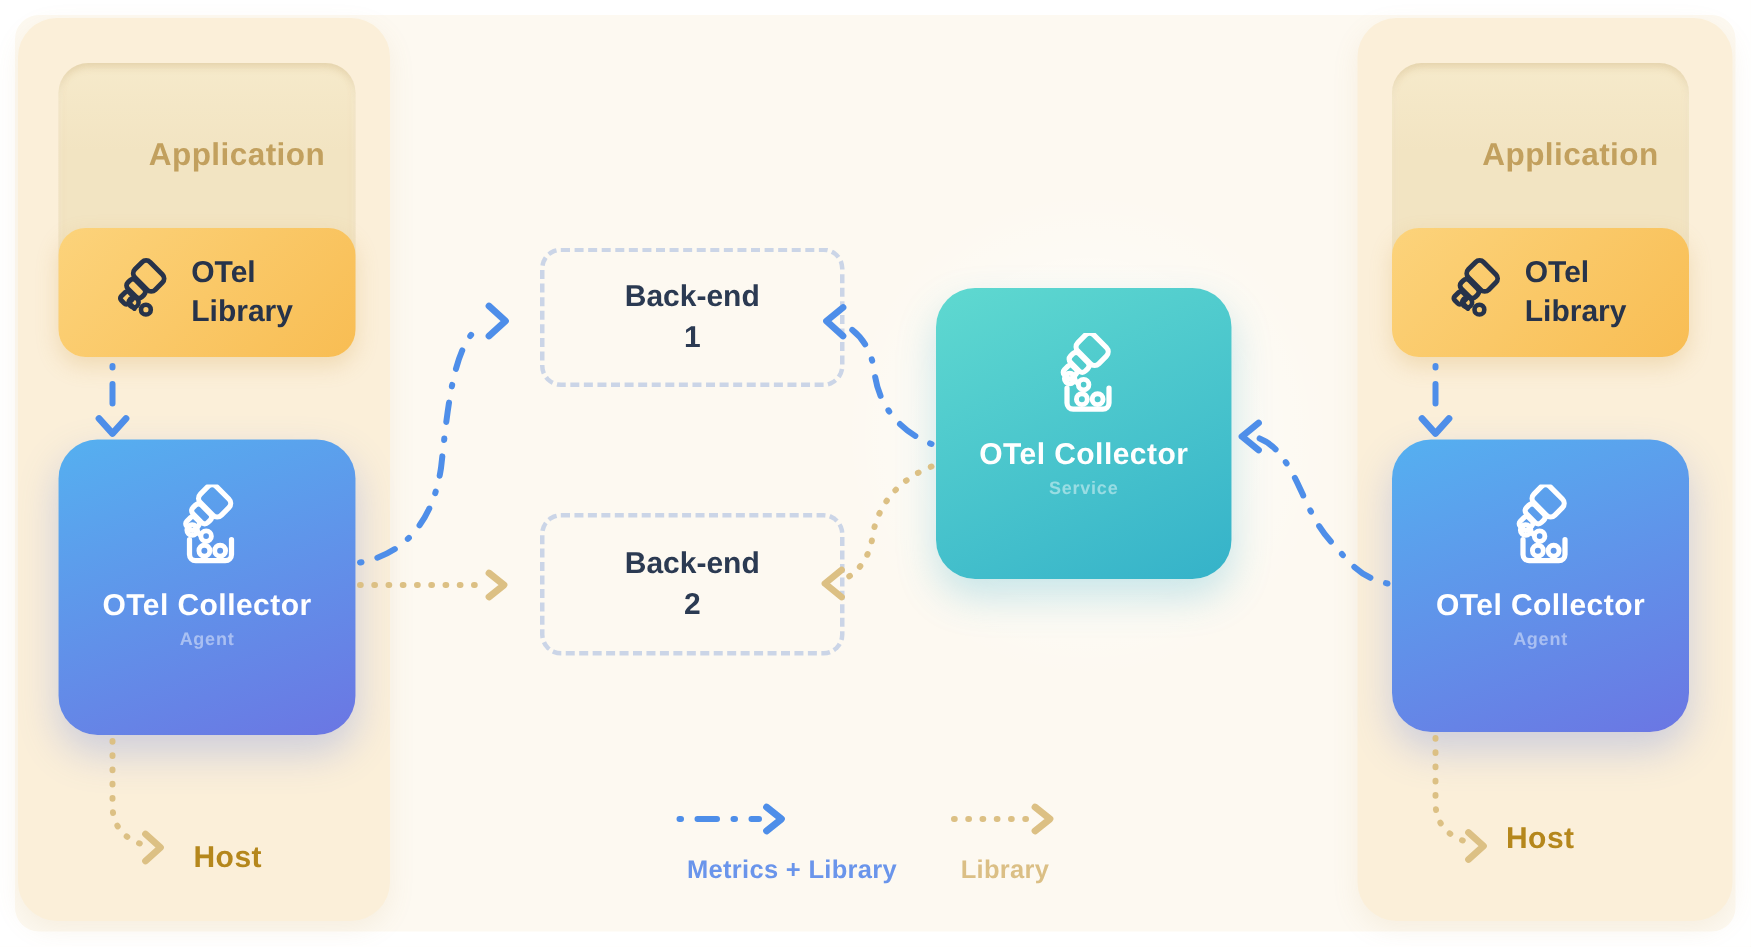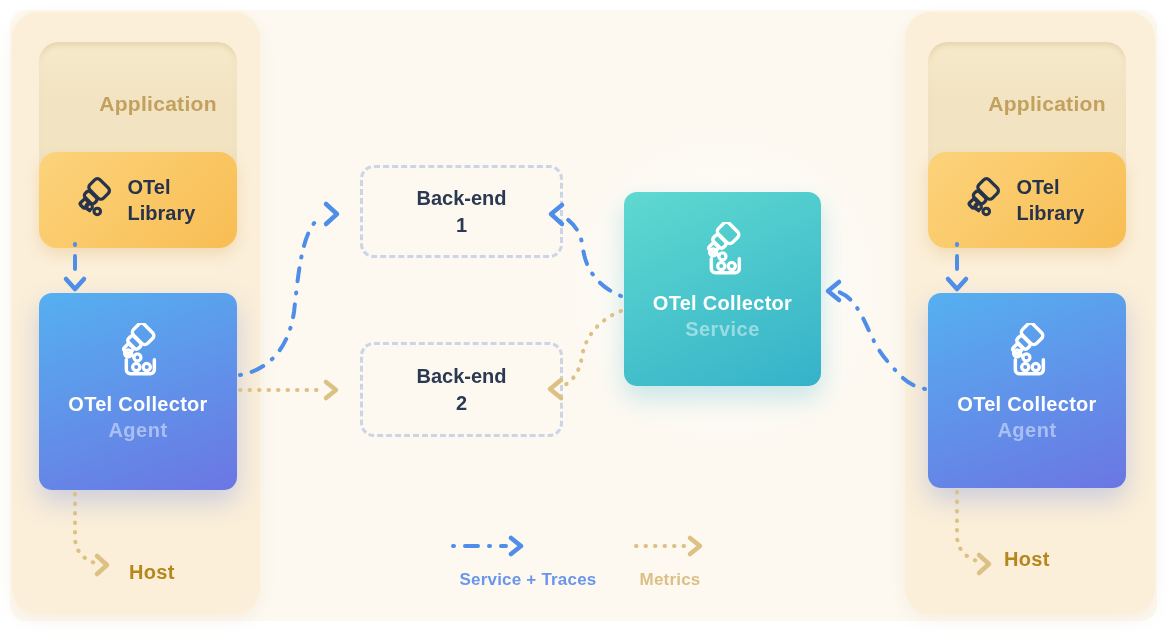--- a/index.html
+++ b/index.html
@@ -27,45 +27,45 @@
   .app-box{
     position:absolute;width:198px;height:196px;border-radius:20px;
     background:linear-gradient(180deg,#F6EACB 0%,var(--application-box,#F2E4C2) 30%);
     box-shadow:inset 0 4px 6px -2px rgba(175,135,65,0.28), inset 0 -2px 4px rgba(255,253,245,0.5);
   }
   .app-box .app-label{
     display:block;text-align:center;padding-top:50px;
     font-size:21px;font-weight:700;letter-spacing:.3px;color:var(--application-text,#C2A05E);margin-left:40px;
   }
   .lib-box{
-    position:absolute;width:198px;height:96px;border-radius:18px;
+    position:absolute;width:198px;height:86px;border-radius:18px;
     background:linear-gradient(135deg,var(--library-gradient-start,#FCD37B) 0%,var(--library-gradient-end,#F8BD53) 100%);
     display:flex;align-items:center;justify-content:center;gap:13px;
     box-shadow:0 6px 14px rgba(210,160,70,0.25);
   }
   .lib-label{
     width:80px;font-size:20px;line-height:26px;font-weight:700;color:var(--library-text,#27334A);
   }
   .node{
-    position:absolute;width:198px;border-radius:13px;color:#fff;
+    position:absolute;width:198px;border-radius:26px;color:#fff;
     display:flex;flex-direction:column;align-items:center;
   }
   .agent-box{
     height:197px;
     background:linear-gradient(160deg,var(--agent-gradient-start,#55B0F0) 0%,var(--agent-gradient-end,#6B76E3) 100%);
     box-shadow:0 12px 26px rgba(100,130,230,0.30);
   }
   .service-box{
     left:624px;top:192px;width:197px;height:194px;
     background:linear-gradient(155deg,var(--service-gradient-start,#5FD9D0) 0%,var(--service-gradient-end,#35B2C9) 100%);
     box-shadow:0 12px 26px rgba(60,175,200,0.28);
   }
   .node .big-icon{margin-top:30px;width:56px;height:56px;}
   .box-title{margin-top:14px;font-size:20px;font-weight:700;letter-spacing:.3px;}
-  .box-sub{margin-top:3px;font-size:20px;font-weight:700;letter-spacing:.5px;color:rgba(255,255,255,0.45);}
+  .box-sub{margin-top:3px;font-size:12px;font-weight:700;letter-spacing:.5px;color:rgba(255,255,255,0.45);}
   .backend{
     position:absolute;left:360px;width:203px;border-radius:14px;
     border:3px dashed var(--backend-border,#CBD5E7);
     display:flex;flex-direction:column;align-items:center;justify-content:center;
     color:var(--backend-text,#2B3A52);font-size:20px;font-weight:700;line-height:27px;
     box-sizing:border-box;
   }
   .backend.b1{top:165px;height:93px;}
   .backend.b2{top:342px;height:95px;}
   .host-label{
@@ -232,15 +232,15 @@
     <path class="ct" d="M 97 556 L 107 565 L 97 574"></path>
     <path class="at" d="M 957 492 L 957 535 C 957 549 965 557 977 561"></path>
     <path class="ct" d="M 979 555 L 989 564 L 979 573"></path>
 
     <path class="ab" d="M 453 546 L 506 546"></path>
     <path class="cb" d="M 511 538 L 521 546 L 511 554"></path>
     <path class="at" d="M 636 546 L 687 546"></path>
     <path class="ct" d="M 690 538 L 700 546 L 690 554"></path>
   </svg>
 
-  <div class="legend-label blue">Service + Traces</div>
-  <div class="legend-label tan">Metrics</div>
+  <div class="legend-label blue">Metrics + Library</div>
+  <div class="legend-label tan">Library</div>
 </div>
 
 </body></html>

